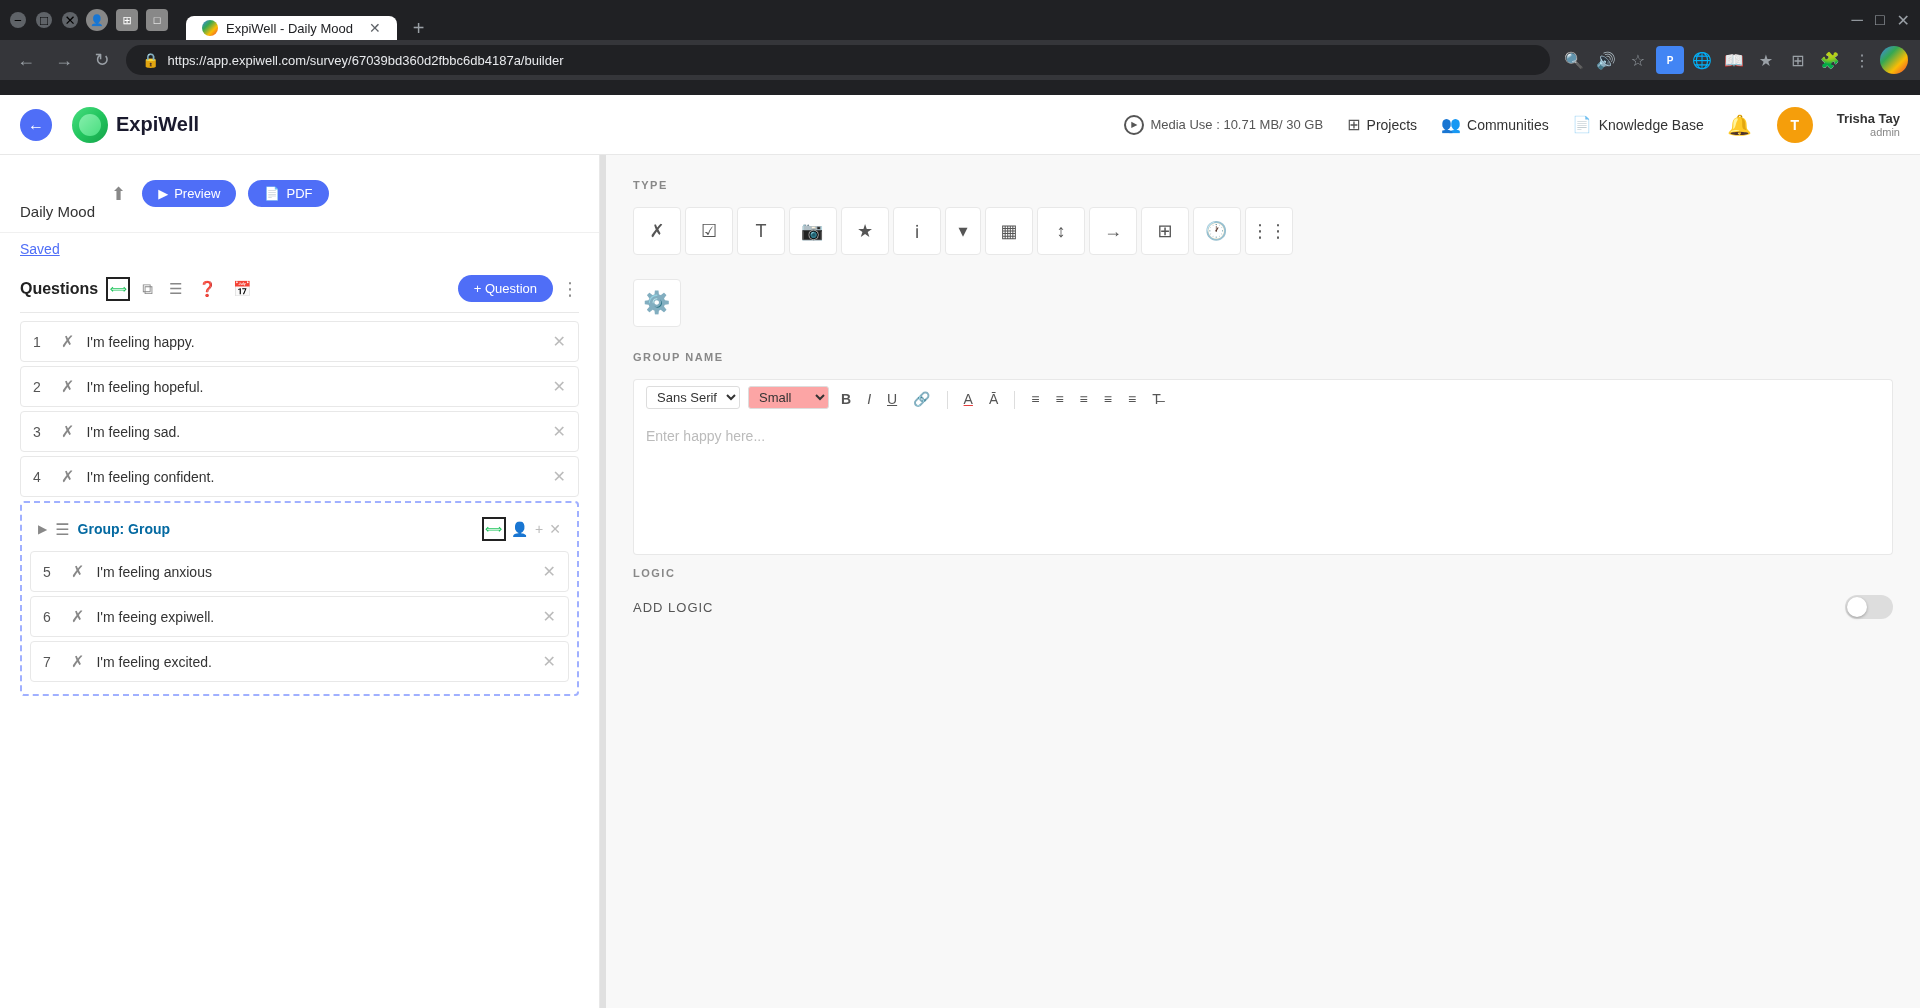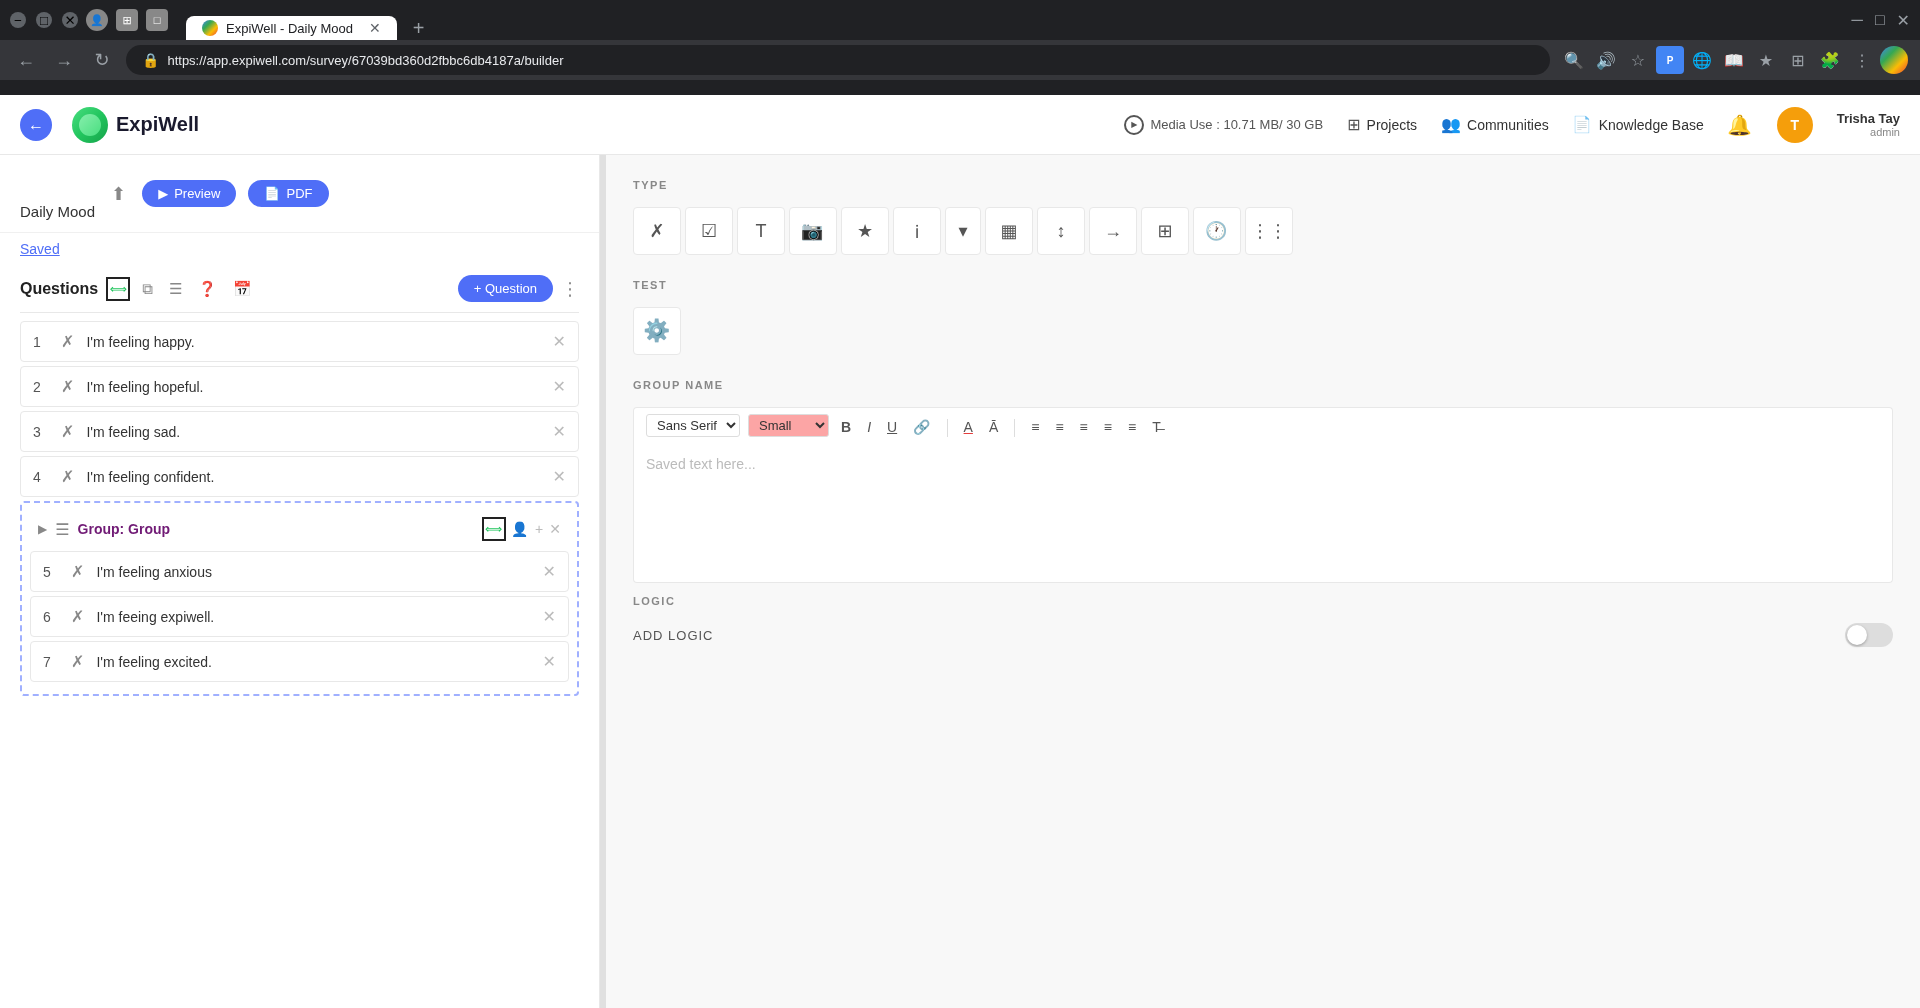--- a/index.html
+++ b/index.html
@@ -398,21 +398,21 @@
       background: none; border: none;
       color: #888; font-size: 12px;
       cursor: pointer;
     }
     .group-icon {
       font-size: 16px; color: #888;
     }
     .group-label {
       font-size: 14px;
       font-weight: 600;
-      color: #701a75;
+      color: #0369a1;
     }
     .group-action-box {
       border: 2px solid #222;
       width: 24px; height: 24px;
       display: flex; align-items: center; justify-content: center;
       background: #fff;
     }
     .group-actions {
       margin-left: auto;
       display: flex;
@@ -787,21 +787,20 @@
         <button class="type-btn dropdown-btn" title="More">▾</button>
         <button class="type-btn" title="Grid">▦</button>
         <button class="type-btn" title="Vertical">↕</button>
         <button class="type-btn" title="Arrow">→</button>
         <button class="type-btn" title="Table">⊞</button>
         <button class="type-btn" title="Clock">🕐</button>
         <button class="type-btn" title="Dots">⋮⋮</button>
       </div>
 
       <div class="test-section">
-        <div class="section-title">TEST</div>
         <div class="test-preview">
           <span>⚙️</span>
         </div>
       </div>
 
       <div class="group-name-section">
         <div class="section-title">GROUP NAME</div>
 
         <div class="text-editor-toolbar">
           <select class="font-select">
@@ -822,21 +821,21 @@
           <div class="format-divider"></div>
           <button class="format-btn">≡</button>
           <button class="format-btn">≡</button>
           <button class="format-btn">≡</button>
           <button class="format-btn">≡</button>
           <button class="format-btn">≡</button>
           <button class="format-btn">T̶</button>
         </div>
 
         <div class="text-area-container">
-          <span class="text-placeholder">Saved text here...</span>
+          <span class="text-placeholder">Enter happy here...</span>
         </div>
       </div>
 
       <div class="logic-section">
         <div class="section-title">LOGIC</div>
         <div class="logic-row">
           <span class="logic-label">ADD LOGIC</span>
           <div class="toggle-switch">
             <div class="toggle-track"></div>
             <div class="toggle-thumb"></div>

